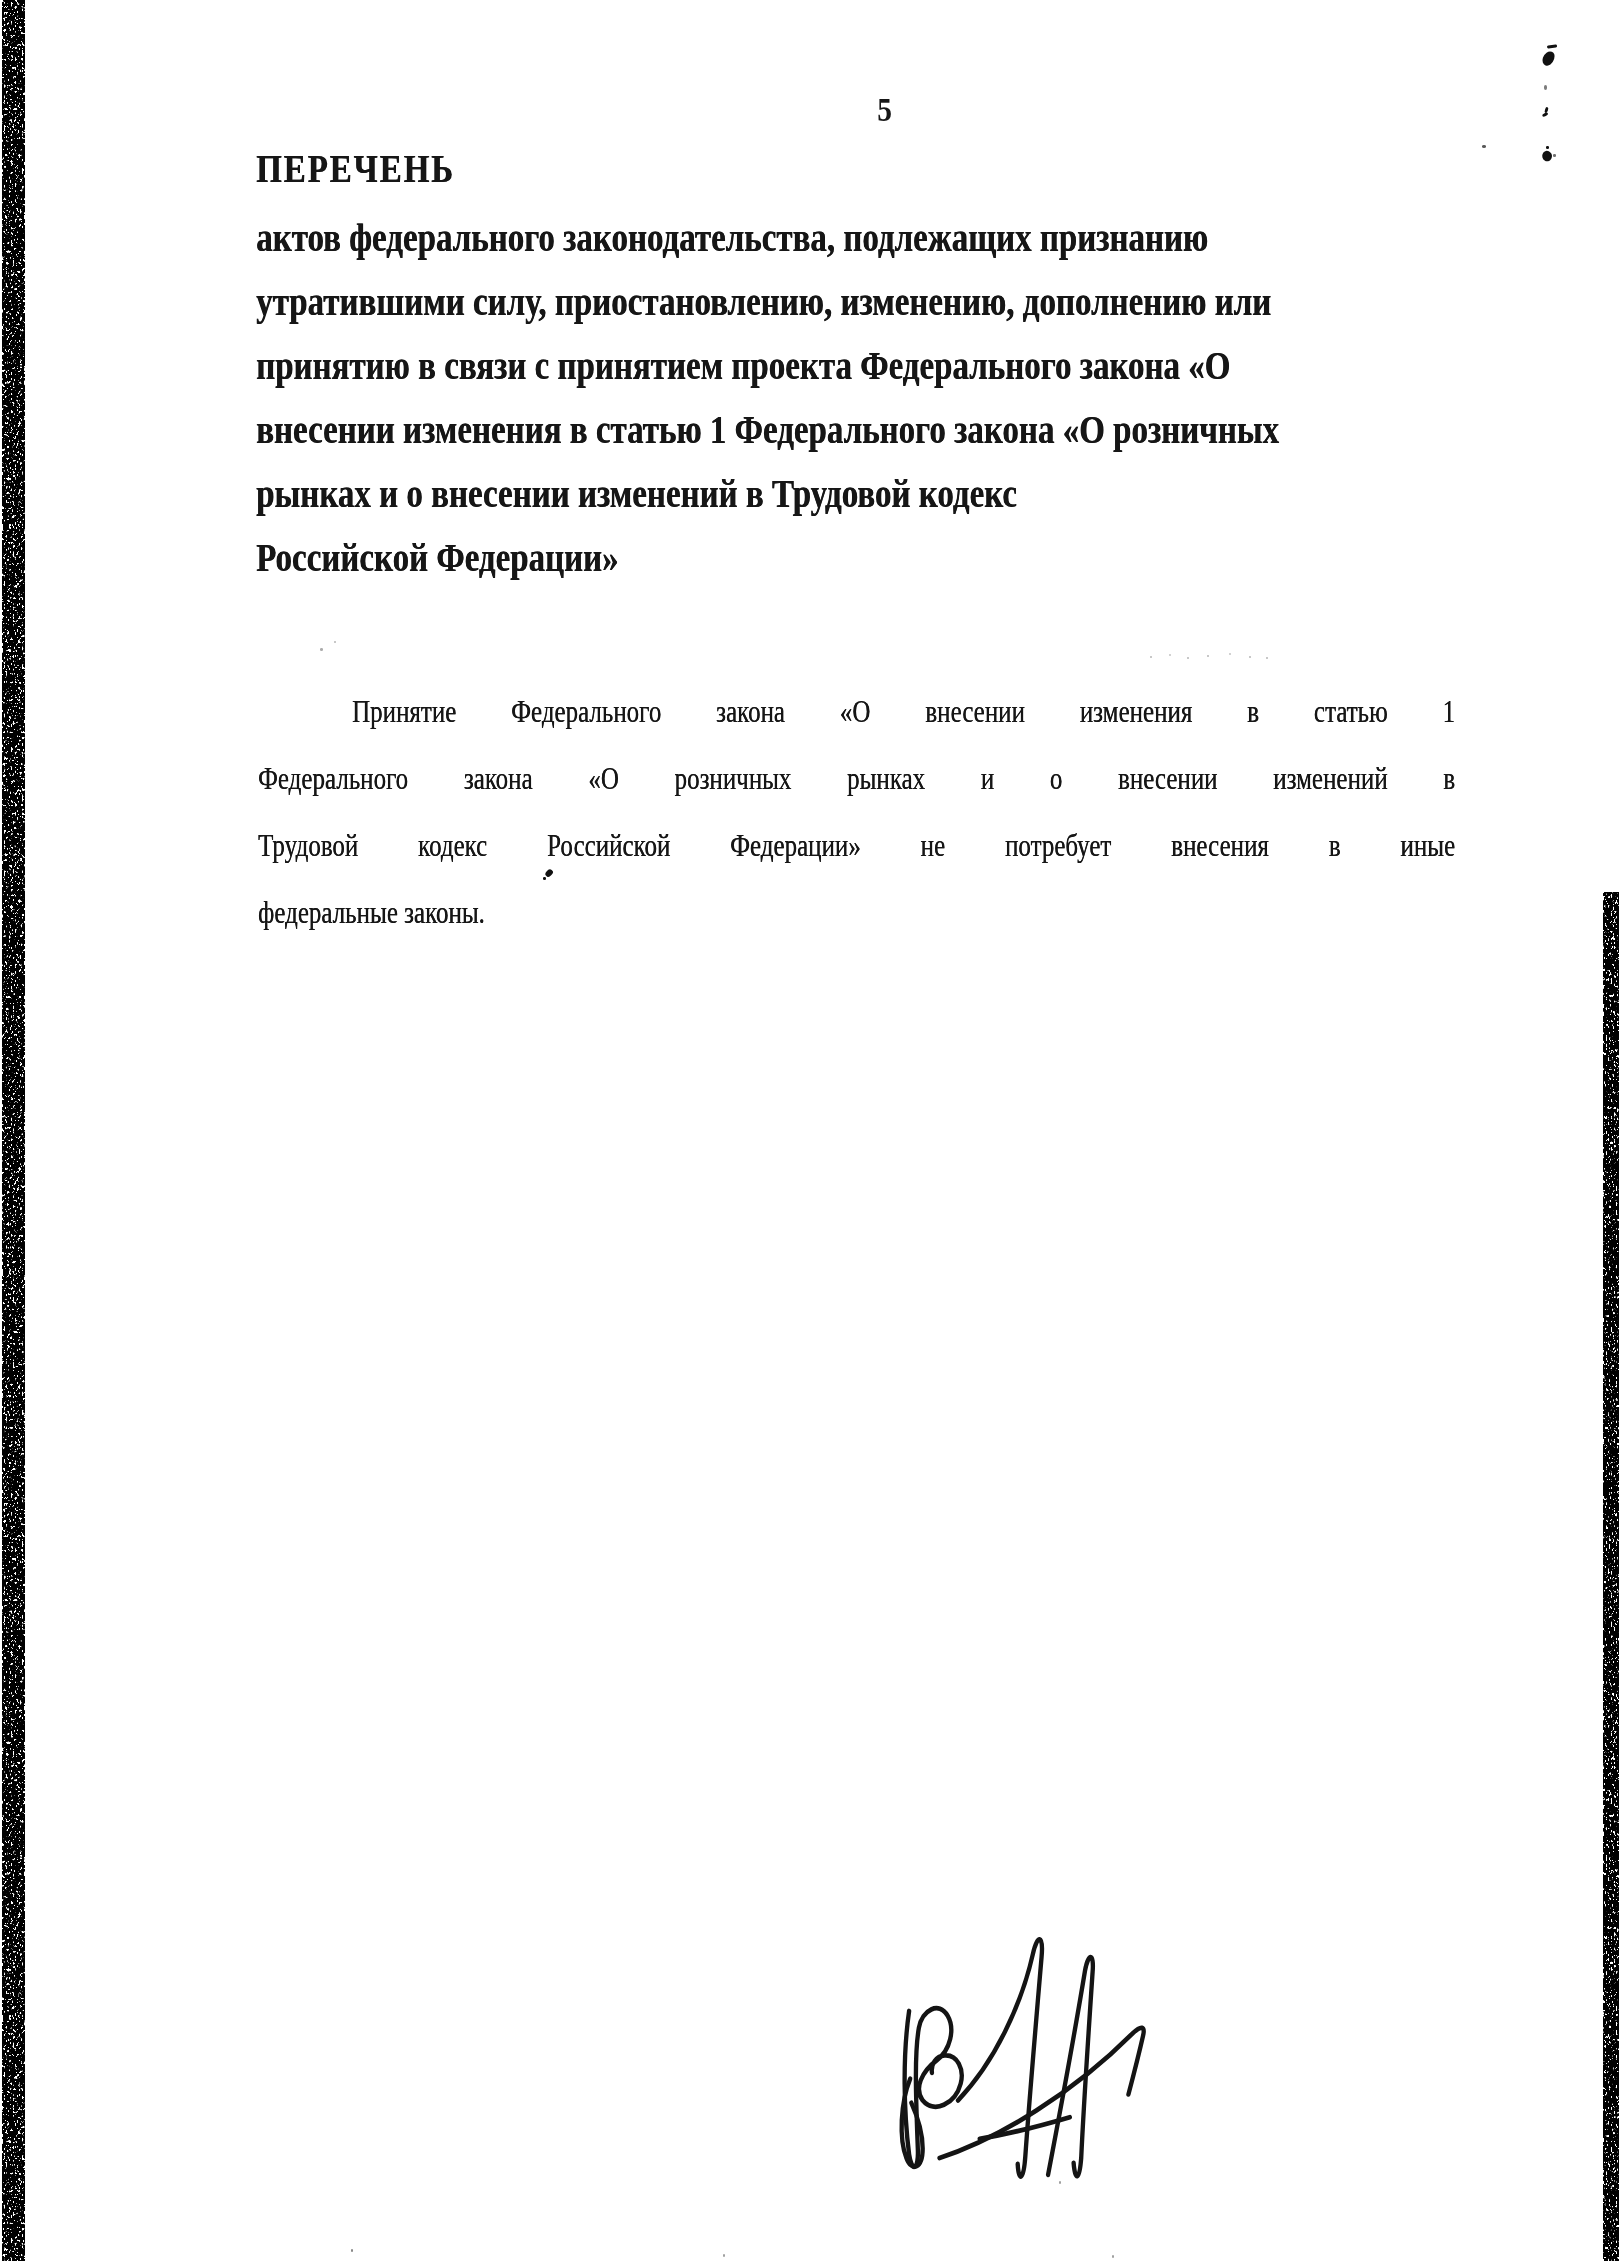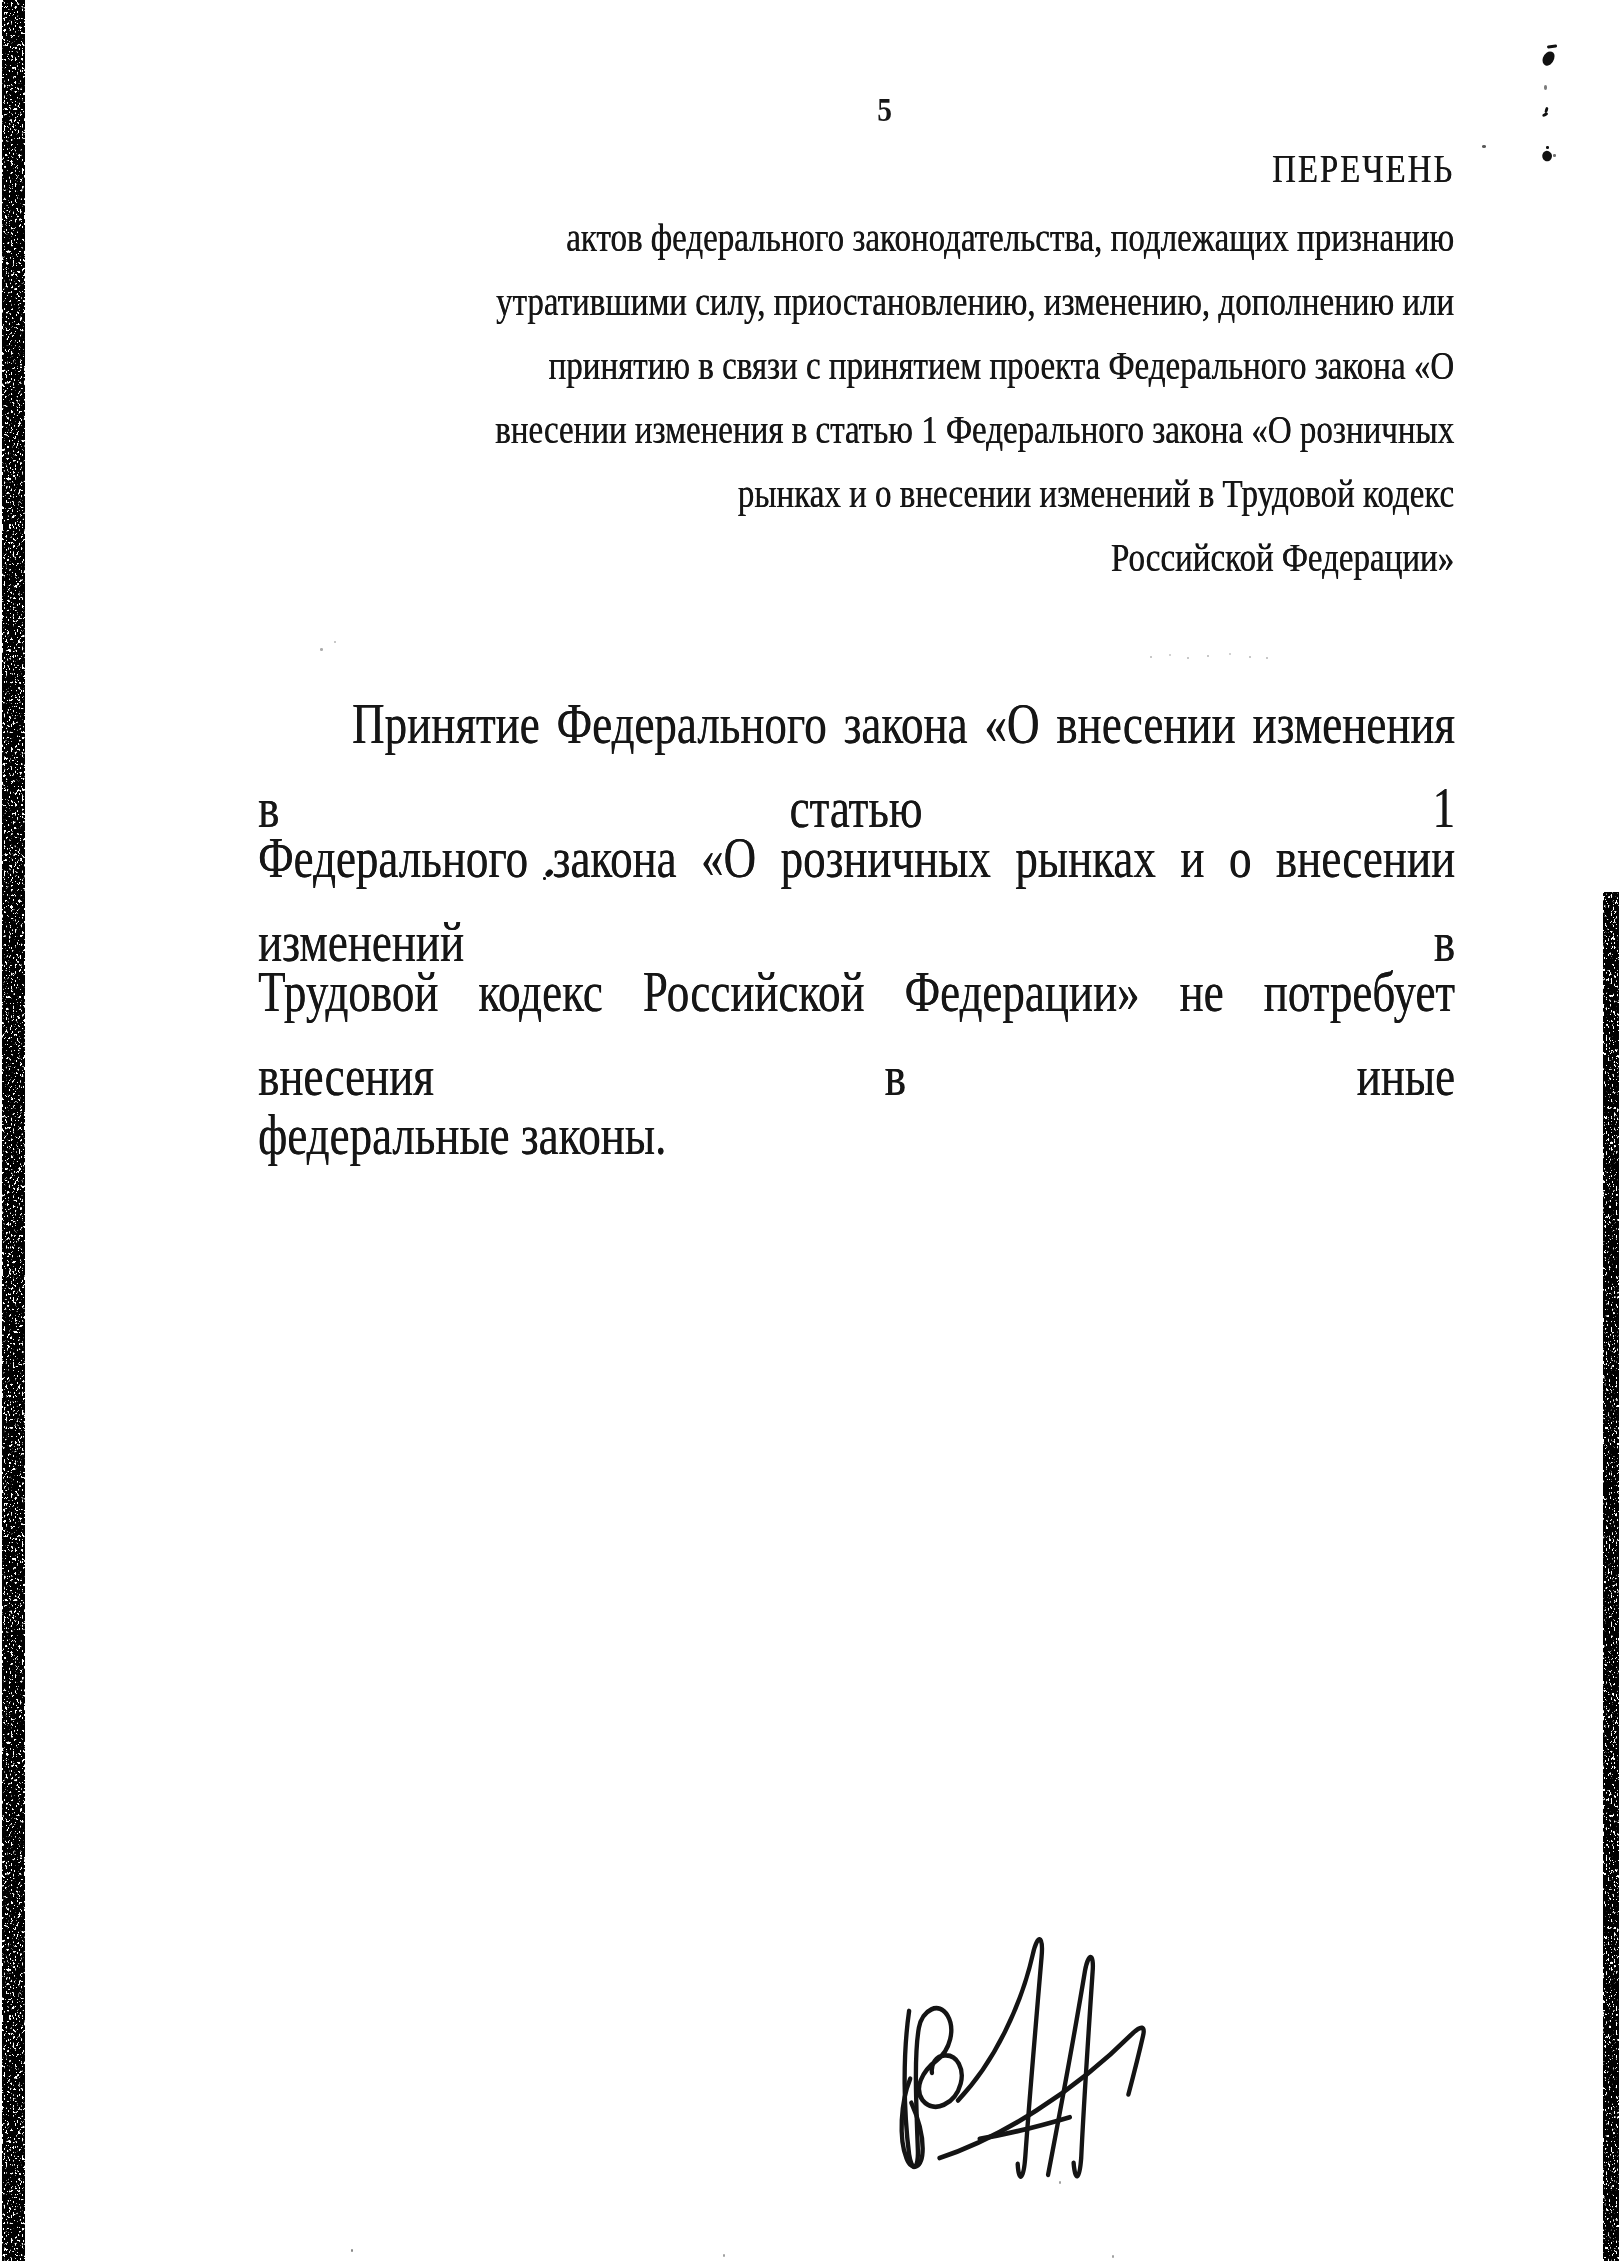--- a/index.html
+++ b/index.html
@@ -16,33 +16,33 @@
   }
   
   .page-number{
     position:absolute;left:862px;top:94px;width:45px;
     text-align:center;font-size:29.5px;font-weight:700;
     transform:scaleY(1.15);
   }
   
   .header{
     position:absolute;left:256px;top:136px;width:1198px;
-    text-align:right;font-weight:400;
+    text-align:left;font-weight:700;
   }
   .hline{
     font-size:33px;line-height:64px;
     transform:scaleY(1.24);
     text-shadow:0.4px 0 0 currentColor;
     white-space:nowrap;
   }
   .title{letter-spacing:1.9px;margin-bottom:5.1px;}
   
   .body-block{
-    position:absolute;left:258px;top:700px;width:1197px;
-    font-size:45px;
+    position:absolute;left:258px;top:678px;width:1197px;
+    font-size:25px;
   }
   .bline{
     line-height:67px;
     transform:scaleY(1.26);
     text-shadow:0.3px 0 0 currentColor;
   }
   .just{text-align:justify;text-align-last:justify;}
   .indent{text-indent:94px;}
   
   .noise-left{position:absolute;left:0;top:0;}

